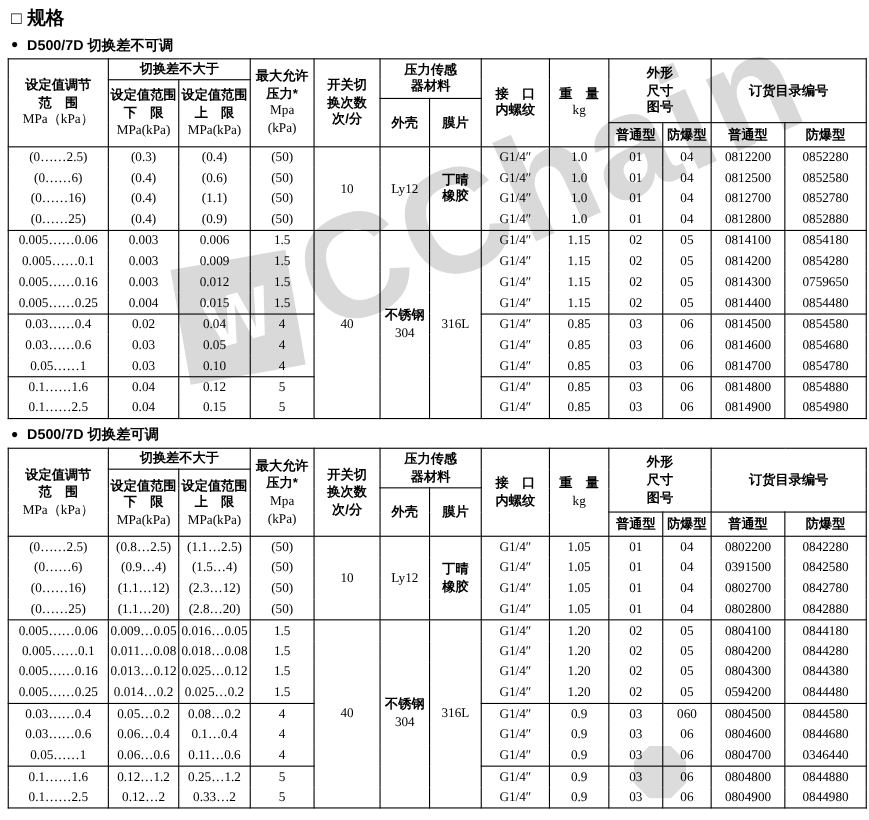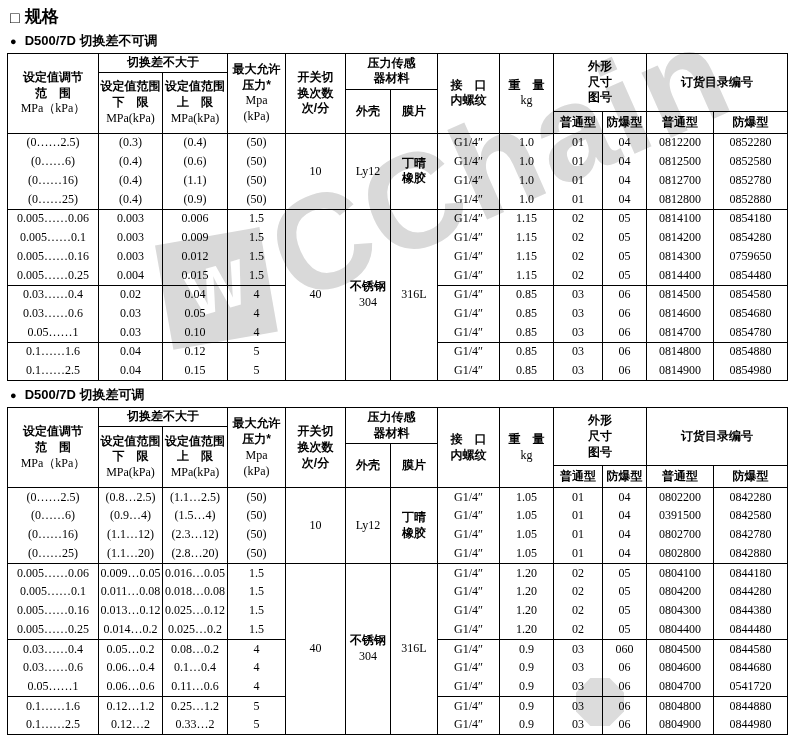--- a/index.html
+++ b/index.html
@@ -514,21 +514,21 @@
           </tr>
           <tr class="gend" style="height: 19px;">
             <td class="d">0.005……0.25</td>
             <td class="d">0.014…0.2</td>
             <td class="d">0.025…0.2</td>
             <td class="d">1.5</td>
             <td class="d">G1/4″</td>
             <td class="d">1.20</td>
             <td class="d">02</td>
             <td class="d">05</td>
-            <td class="d">0804400</td>
+            <td class="d">0594200</td>
             <td class="d">0844480</td>
           </tr>
           <tr style="height: 19px;">
             <td class="d">0.03……0.4</td>
             <td class="d">0.05…0.2</td>
             <td class="d">0.08…0.2</td>
             <td class="d">4</td>
             <td class="d">G1/4″</td>
             <td class="d">0.9</td>
             <td class="d">03</td>
@@ -551,21 +551,21 @@
           <tr class="gend" style="height: 19px;">
             <td class="d">0.05……1</td>
             <td class="d">0.06…0.6</td>
             <td class="d">0.11…0.6</td>
             <td class="d">4</td>
             <td class="d">G1/4″</td>
             <td class="d">0.9</td>
             <td class="d">03</td>
             <td class="d">06</td>
             <td class="d">0804700</td>
-            <td class="d">0541720</td>
+            <td class="d">0346440</td>
           </tr>
           <tr style="height: 19px;">
             <td class="d">0.1……1.6</td>
             <td class="d">0.12…1.2</td>
             <td class="d">0.25…1.2</td>
             <td class="d">5</td>
             <td class="d">G1/4″</td>
             <td class="d">0.9</td>
             <td class="d">03</td>
             <td class="d">06</td>

